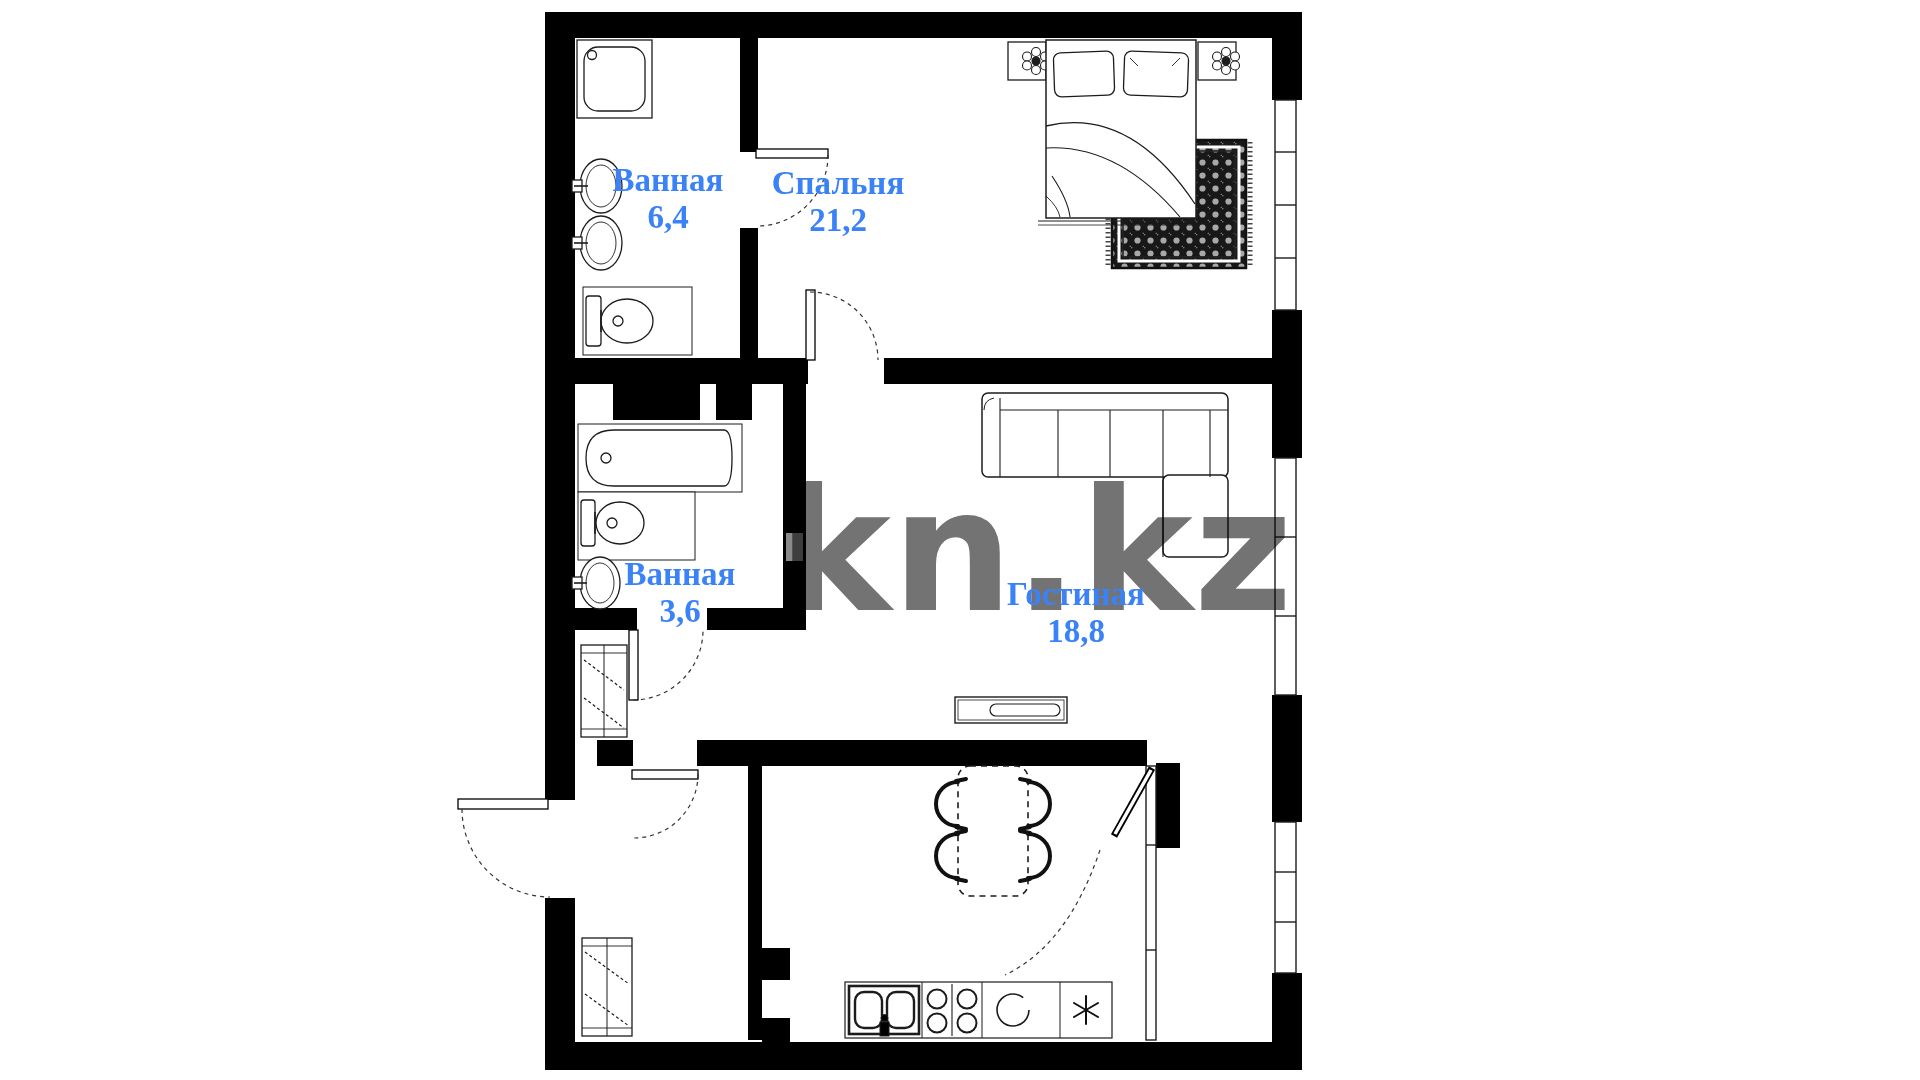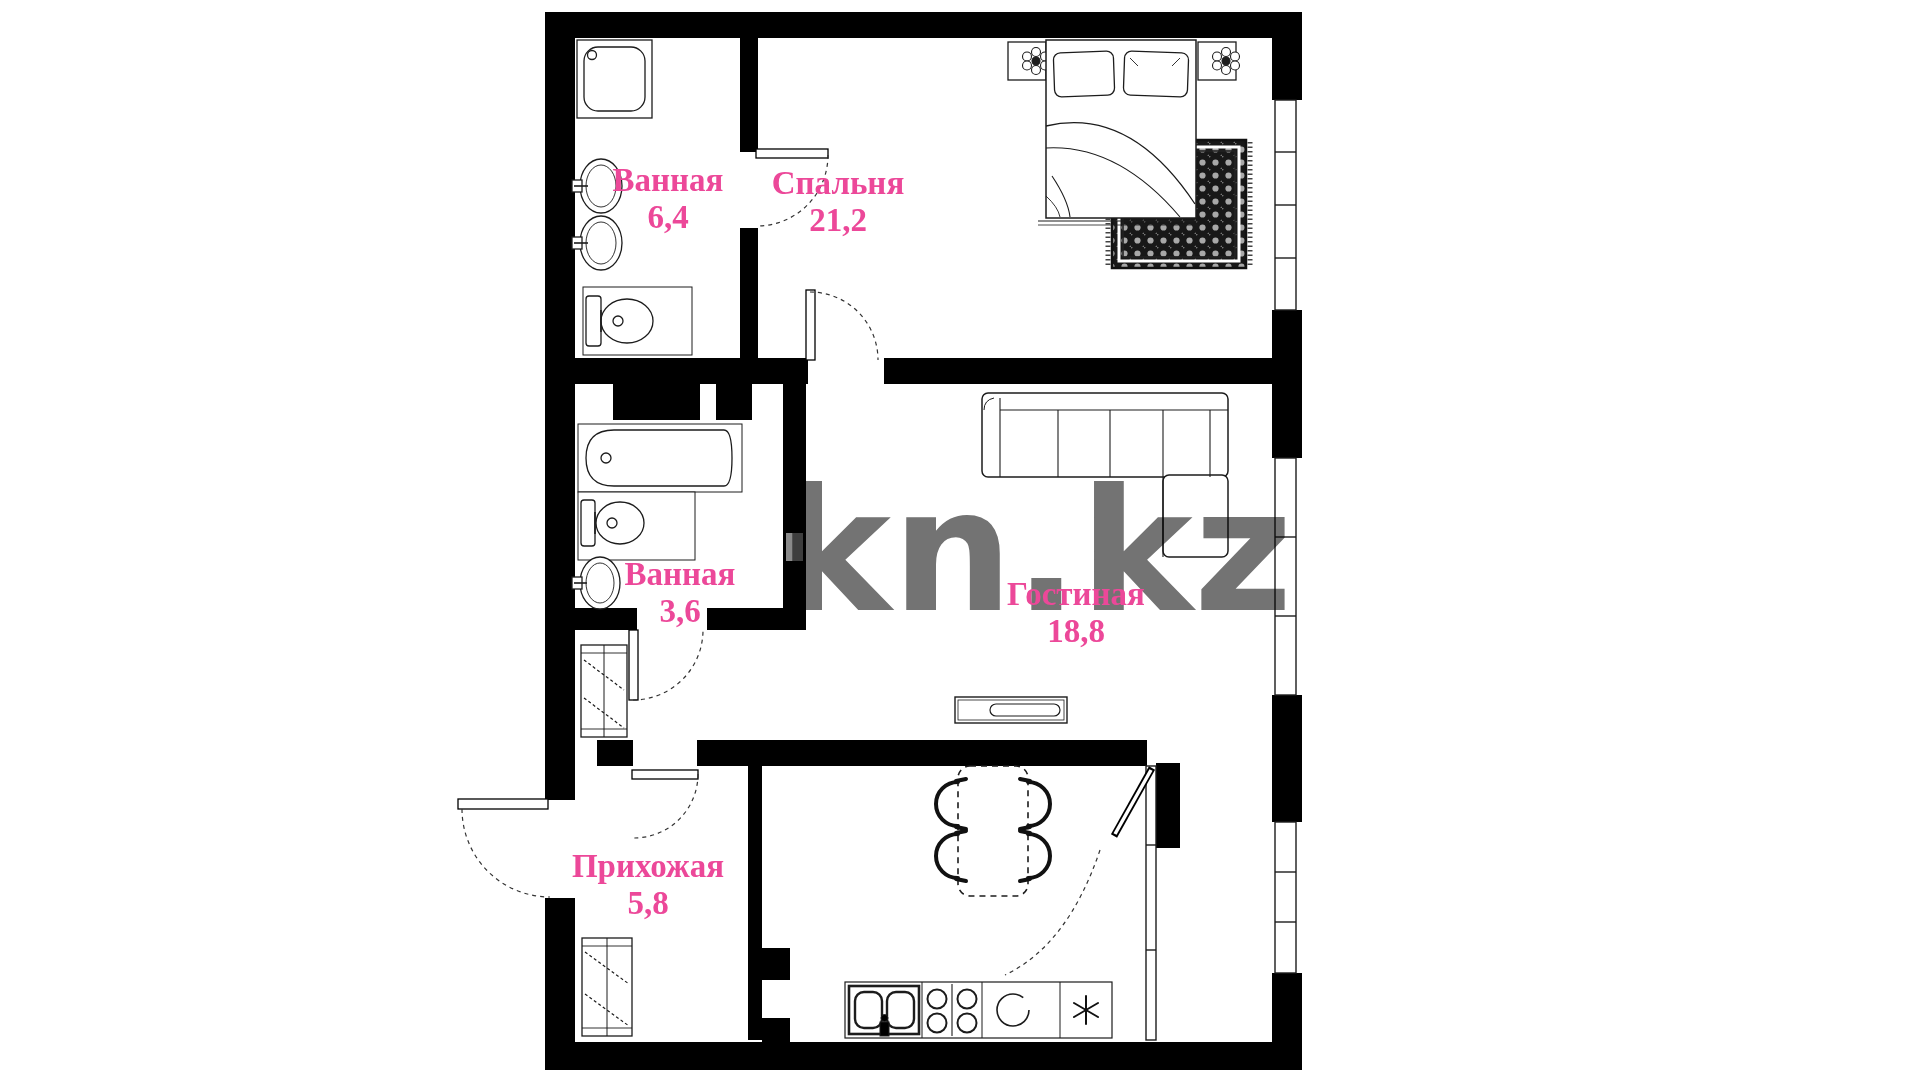--- a/index.html
+++ b/index.html
@@ -3,21 +3,21 @@
 <meta charset="utf-8">
 <style>
   html,body{margin:0;padding:0;background:#ffffff;}
   .stage{position:relative;width:1920px;height:1080px;background:#fff;overflow:hidden;
          font-family:"Liberation Serif",serif;}
   svg.plan{position:absolute;left:0;top:0;z-index:1;}
   .watermark{position:absolute;left:778px;top:466px;z-index:2;
              font-family:"DejaVu Sans",sans-serif;font-size:170px;line-height:1;
              color:#737373;letter-spacing:1px;mix-blend-mode:multiply;user-select:none;font-weight:bold;}
   .room-label{position:absolute;width:220px;margin-left:-110px;text-align:center;z-index:3;
-              font-weight:bold;font-size:33px;line-height:1.12;color:#ec4899;}
+              font-weight:bold;font-size:33px;line-height:1.12;color:#3b82f6;}
   .room-label .area{display:block;}
 </style>
 </head>
 <body>
 
 <div class="stage">
 
   <svg class="plan" width="1920" height="1080" viewBox="0 0 1920 1080">
     <defs>
       <pattern id="rugpat" width="13" height="13" patternUnits="userSpaceOnUse">
@@ -302,18 +302,14 @@
     <span class="area">21,2</span>
   </div>
   <div class="room-label" style="left:680px;top:556px;">
     <span>Ванная</span>
     <span class="area">3,6</span>
   </div>
   <div class="room-label" style="left:1076px;top:576px;">
     <span>Гостиная</span>
     <span class="area">18,8</span>
   </div>
-  <div class="room-label" style="left:648px;top:848px;">
-    <span>Прихожая</span>
-    <span class="area">5,8</span>
-  </div>
 
 </div>
 
 </body></html>

